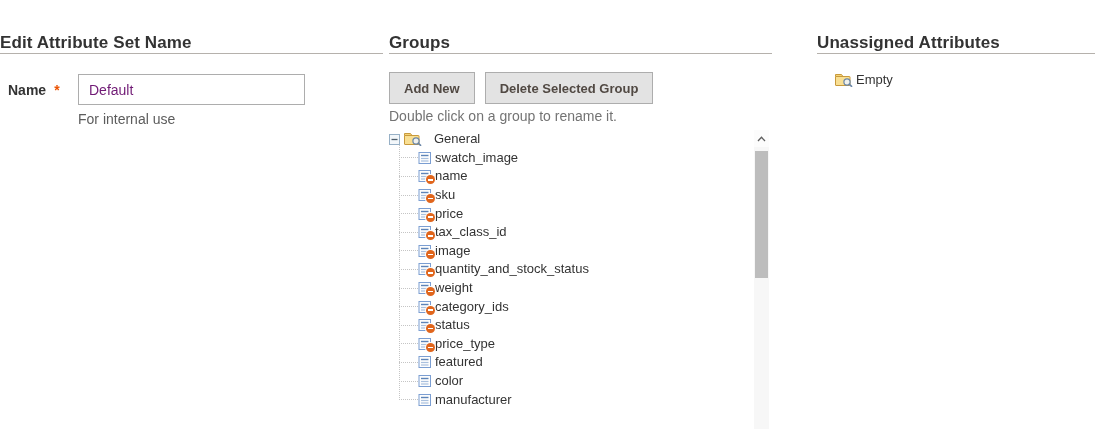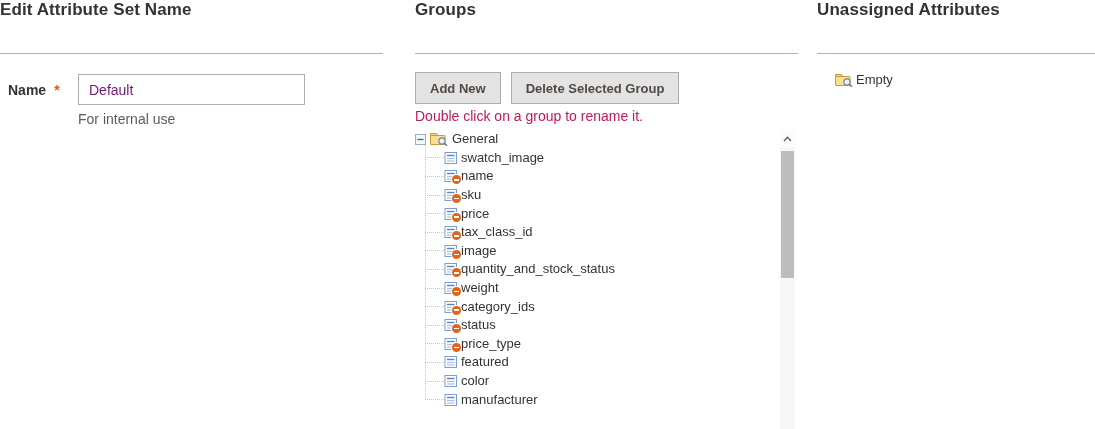--- a/index.html
+++ b/index.html
@@ -2,50 +2,50 @@
 <html><head>
 <meta charset="utf-8">
 <style>
   html,body{margin:0;padding:0;background:#fff;}
   .screen{
     position:relative;width:1095px;height:429px;overflow:hidden;background:#ffffff;
     font-family:"Liberation Sans",sans-serif;color:#333;
   }
   .col{position:absolute;top:0;}
   .col-edit{left:0;width:383px;}
-  .col-groups{left:415px;width:383px;}
+  .col-groups{left:389px;width:383px;}
   .col-unassigned{left:817px;width:278px;}
 
   .panel-header{
     height:54px;box-sizing:border-box;border-bottom:1px solid #b5b1ac;
-    display:flex;
+    display:flex;align-items:flex-end;
   }
   .panel-title{font-size:17px;font-weight:700;line-height:20px;color:#333;letter-spacing:.1px;}
 
   
   .form-row{display:flex;align-items:center;margin-top:20px;}
   .form-label{width:78px;box-sizing:border-box;padding-left:8px;display:flex;align-items:center;font-size:14px;font-weight:700;color:#333;}
   .req-mark{color:#eb5202;margin-left:8px;font-size:14px;font-weight:700;}
   .name-input{
     width:227px;height:31px;box-sizing:border-box;border:1px solid #adadad;background:#fff;
     padding:0 10px;font-family:inherit;font-size:14px;color:#701a75;outline:none;
   }
   .field-note{margin-left:78px;margin-top:7px;font-size:14px;color:#5c5c5c;line-height:14px;}
 
   
   .btn-row{margin-top:18px;display:flex;gap:10px;}
   .btn{
     height:32px;box-sizing:border-box;padding:0 14px;background:#e3e3e3;border:1px solid #adadad;
     font-family:inherit;font-size:13px;font-weight:700;color:#514943;cursor:pointer;white-space:nowrap;
   }
-  .hint{margin-top:4px;font-size:14px;color:#be185d;line-height:16px;}
+  .hint{margin-top:4px;font-size:14px;color:#737373;line-height:16px;}
 
   .tree{position:relative;margin-top:6px;font-size:13px;color:#333;}
   .tree-row{display:flex;align-items:center;height:18.6px;cursor:default;}
-  .root-row .tree-label{margin-left:4px;}
+  .root-row .tree-label{margin-left:12px;}
   .toggle-box{flex:0 0 11px;width:11px;height:11px;margin-right:4px;display:flex;}
   .folder-ic{flex:0 0 18px;width:18px;height:14px;display:flex;}
   .tree-children{position:relative;}
   .tree-children::before{
     content:"";position:absolute;left:9.5px;top:-4px;height:calc(100% - 5px);
     border-left:1px dotted #c5c5c5;
   }
   .child-row{display:flex;height:18.6px;margin-left:10px;position:relative;}
   .elbow{flex:0 0 19px;height:0;border-top:1px dotted #c5c5c5;margin-right:0;}
   .attr-icon{position:relative;flex:0 0 14px;width:14px;height:14px;margin-right:3px;}

